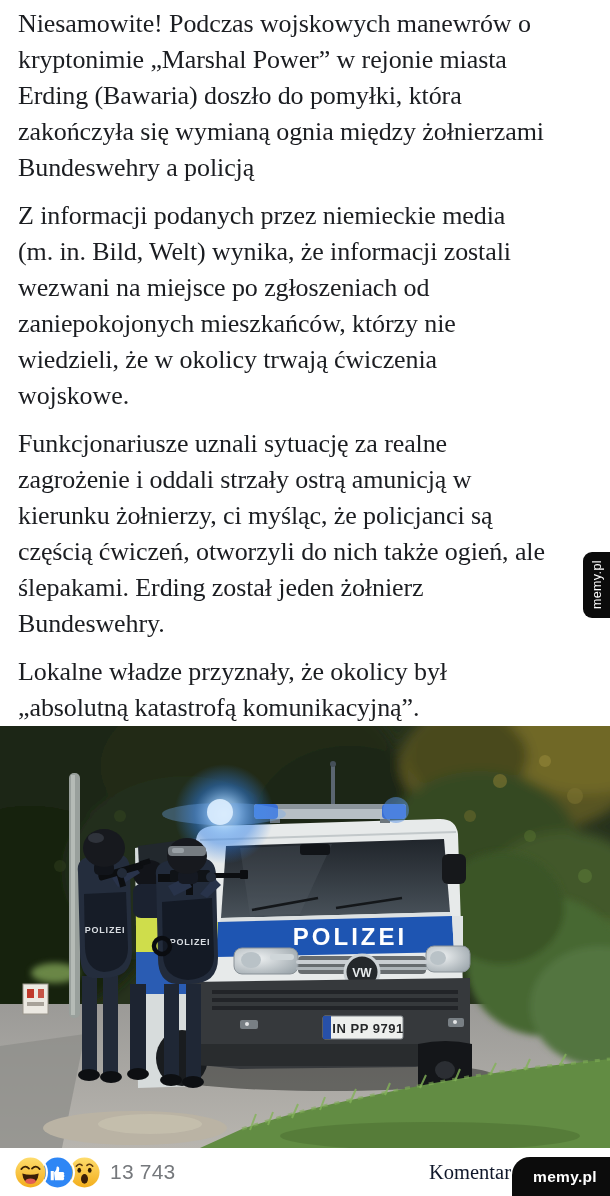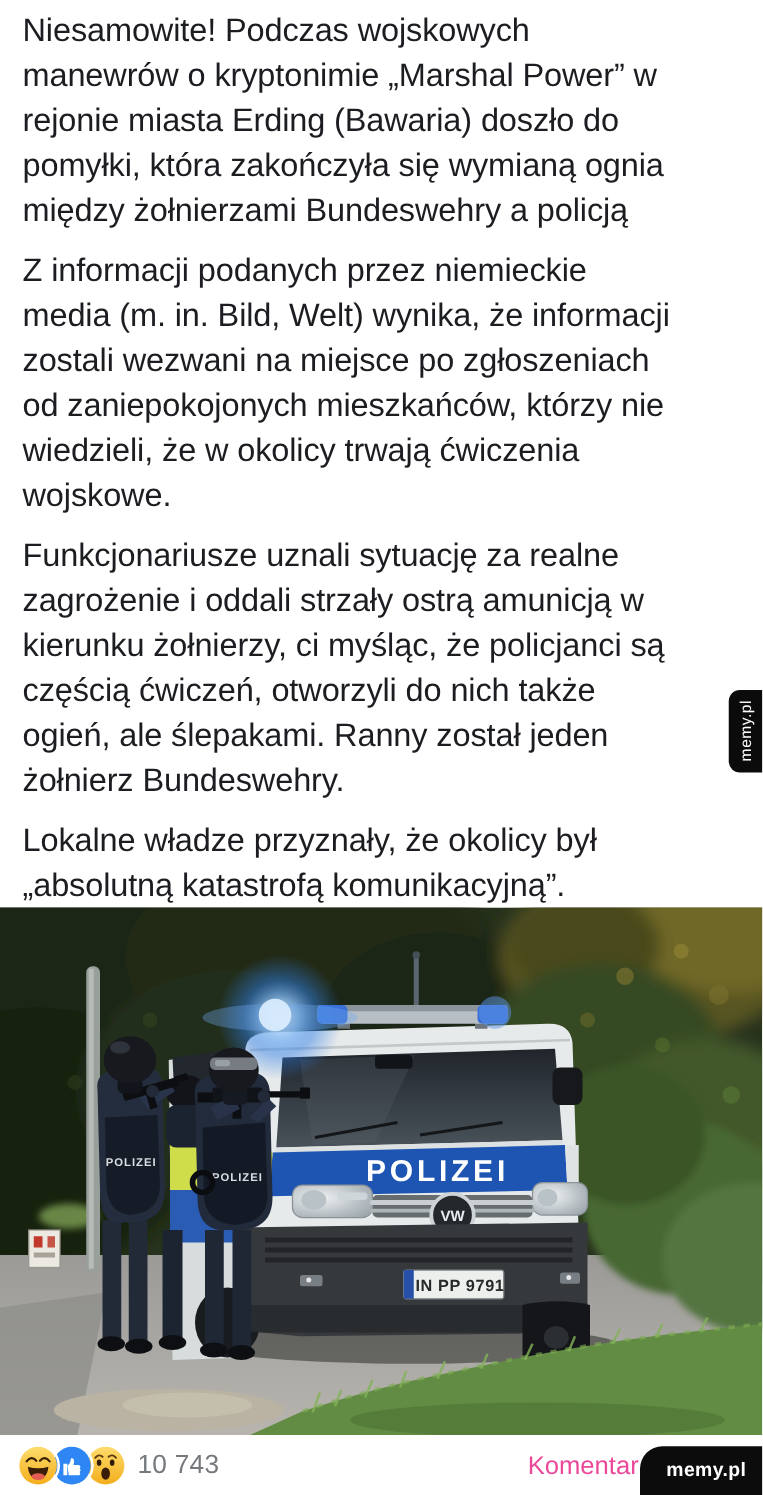--- a/index.html
+++ b/index.html
@@ -10,21 +10,21 @@
     overflow:hidden;
     font-family:"Liberation Sans","DejaVu Sans",sans-serif;
   }
   
   .post-text{
     position:absolute;top:6px;left:18px;right:16px;
     color:#1b1d21;
     font-size:26px;line-height:36px;
     letter-spacing:-0.1px;
   }
-  .post-text p{margin:0 0 12px 0;max-width:527px;}
+  .post-text p{margin:0 0 12px 0;max-width:527px;font-family:Liberation Serif, serif;}
   
   .side-tab{
     position:absolute;right:0;top:552px;
     width:27px;height:66px;
     background:#0b0b0b;
     border-radius:9px 0 0 9px;
     display:flex;align-items:center;justify-content:center;
   }
   .side-tab span{
     writing-mode:vertical-rl;transform:rotate(180deg);
@@ -51,22 +51,23 @@
   .reaction:nth-child(1){z-index:3;}
   .reaction:nth-child(2){z-index:2;}
   .reaction:nth-child(3){z-index:1;}
   .reaction svg{display:block;width:31px;height:31px;}
   .reaction-count{
     margin-left:10px;
     color:#75787c;font-size:21px;letter-spacing:0.2px;
   }
   .comments-label{
     position:absolute;right:99px;top:13px;
-    color:#ec4899;font-size:20.5px;
+    color:#0f172a;font-size:20.5px;
     white-space:nowrap;
+    font-family:Liberation Serif, serif;
   }
   .corner-badge{
     position:absolute;right:0;bottom:0;
     width:98px;height:39px;
     background:#0c0c0c;
     border-top-left-radius:18px;
     display:flex;align-items:center;justify-content:center;
     z-index:5;
   }
   .corner-badge span{
@@ -75,21 +76,21 @@
   }
 </style>
 </head>
 <body>
 
 <div class="page">
 
   <div class="post-text">
     <p>Niesamowite! Podczas wojskowych manewrów o kryptonimie „Marshal Power” w rejonie miasta Erding (Bawaria) doszło do pomyłki, która zakończyła się wymianą ognia między żołnierzami Bundeswehry a policją</p>
     <p>Z informacji podanych przez niemieckie media (m. in. Bild, Welt) wynika, że informacji zostali wezwani na miejsce po zgłoszeniach od zaniepokojonych mieszkańców, którzy nie wiedzieli, że w okolicy trwają ćwiczenia wojskowe.</p>
-    <p>Funkcjonariusze uznali sytuację za realne zagrożenie i oddali strzały ostrą amunicją w kierunku żołnierzy, ci myśląc, że policjanci są częścią ćwiczeń, otworzyli do nich także ogień, ale ślepakami. Ranny został jeden żołnierz Bundeswehry.</p>
+    <p>Funkcjonariusze uznali sytuację za realne zagrożenie i oddali strzały ostrą amunicją w kierunku żołnierzy, ci myśląc, że policjanci są częścią ćwiczeń, otworzyli do nich także ogień, ale ślepakami. Erding został jeden żołnierz Bundeswehry.</p>
     <p>Lokalne władze przyznały, że okolicy był „absolutną katastrofą komunikacyjną”.</p>
   </div>
 
   <div class="side-tab">
     <span>memy.pl</span>
   </div>
 
   <div class="photo-wrap">
     <svg viewBox="0 0 610 422" width="610" height="422">
       <defs>
@@ -346,21 +347,21 @@
                 <stop offset="100%" stop-color="#f3ae1c"></stop>
           </linearGradient>
             </defs>
           <path d="M7.5 9.5 q3 -3.5 6 -0.8" fill="none" stroke="#5d3a10" stroke-width="1.6" stroke-linecap="round"></path>
           <path d="M18.5 8.7 q3 -2.7 6 0.8" fill="none" stroke="#5d3a10" stroke-width="1.6" stroke-linecap="round"></path>
           <ellipse cx="10.6" cy="13.6" rx="1.9" ry="2.6" fill="#2e1a05"></ellipse>
           <ellipse cx="21.4" cy="13.6" rx="1.9" ry="2.6" fill="#2e1a05"></ellipse>
           <ellipse cx="16" cy="22.6" rx="3.6" ry="5" fill="#3b1e07"></ellipse>
         </svg>
       </span>
-      <span class="reaction-count">10 743</span>
+      <span class="reaction-count">13 743</span>
     </div>
     <span class="comments-label">Komentar</span>
   </div>
 
   <div class="corner-badge">
     <span>memy.pl</span>
   </div>
 
 </div>
 

